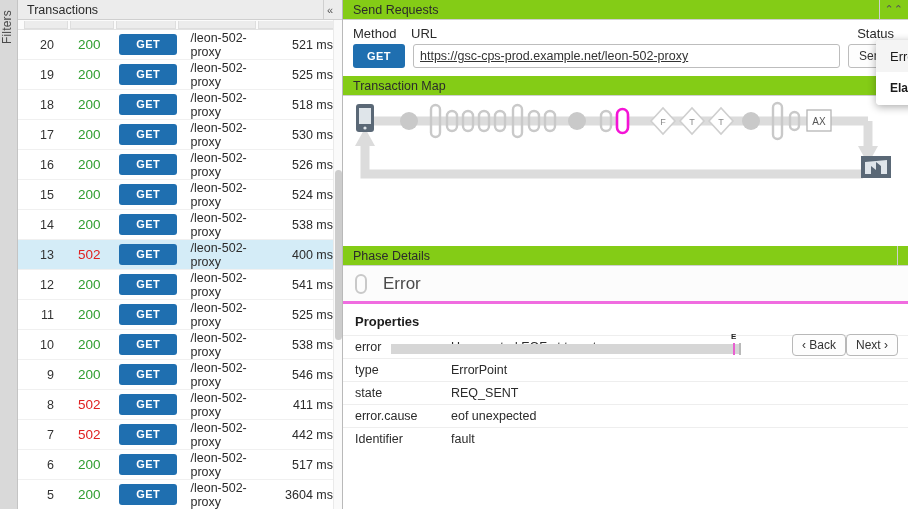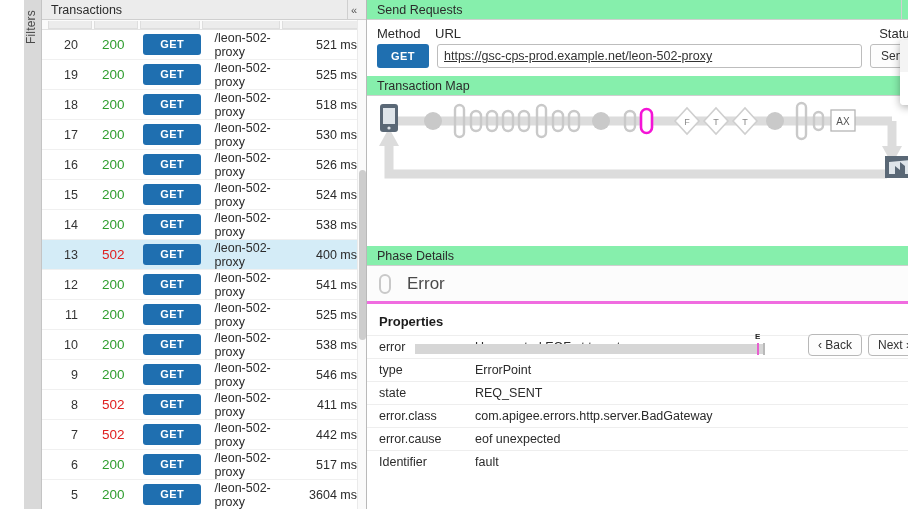--- a/index.html
+++ b/index.html
@@ -3,21 +3,21 @@
 <meta charset="utf-8">
 <style>
   * { box-sizing: border-box; margin: 0; padding: 0; }
   html, body {
     width: 908px; height: 509px;
     font-family: "Liberation Sans", sans-serif;
     background: #ffffff;
     overflow: hidden;
     color: #222;
   }
-  #app { position: relative; width: 908px; height: 509px; display: flex; padding-left: 24px; }
+  #app { position: relative; width: 908px; height: 509px; display: flex; }
 
   
   .filters-rail {
     width: 18px; height: 509px;
     background: #d9d9d9;
     border-right: 1px solid #c4c4c4;
     position: relative;
     flex: 0 0 18px;
   }
   .filters-label {
@@ -118,21 +118,21 @@
 
   
   .right {
     flex: 1 1 auto; height: 509px;
     display: flex; flex-direction: column;
     background: #fff; position: relative;
   }
 
   .sect-head {
     height: 20px; flex: 0 0 20px;
-    background: #86efac;
+    background: #84cc16;
     border-bottom: 1px solid #cfcfcf;
     display: flex; align-items: center; justify-content: space-between;
     padding: 0 0 0 10px;
     font-size: 12.5px; color: #2b2b2b;
   }
   .sect-head .chev {
     font-size: 11px; color: #555; padding: 0 5px;
     border-left: 1px solid #cfcfcf; height: 20px;
     display: flex; align-items: center; cursor: pointer;
   }
@@ -187,21 +187,21 @@
     font-size: 12px; color: #1c1c1c;
     background: #fff; border-radius: 0 0 4px 4px;
   }
   .tip-bot b { font-size: 12px; }
 
   
   .map-wrap { position: relative; height: 150px; flex: 0 0 150px; background:#fff; }
   .map-svg { display: block; }
   .nav-btns {
     position: absolute; right: 10px; top: 238px;
-    display: flex; gap: 6px; z-index: 10;
+    display: flex; z-index: 10;
   }
   .nav-btn {
     border: 1px solid #b8b8b8; border-radius: 4px;
     background: #fdfdfd; font-size: 12px; color: #333;
     padding: 3px 9px; cursor: pointer;
     font-family: "Liberation Sans", sans-serif;
   }
 
   
   .timeline {
@@ -499,24 +499,20 @@
             </tr>
             <tr>
               <td class="k">type</td>
               <td class="v">ErrorPoint</td>
             </tr>
             <tr>
               <td class="k">state</td>
               <td class="v">REQ_SENT</td>
             </tr>
             <tr>
-              <td class="k">error.class</td>
-              <td class="v">com.apigee.errors.http.server.BadGateway</td>
-            </tr>
-            <tr>
               <td class="k">error.cause</td>
               <td class="v">eof unexpected</td>
             </tr>
             <tr>
               <td class="k">Identifier</td>
               <td class="v">fault</td>
             </tr>
           </tbody>
       </table>
     </div>

